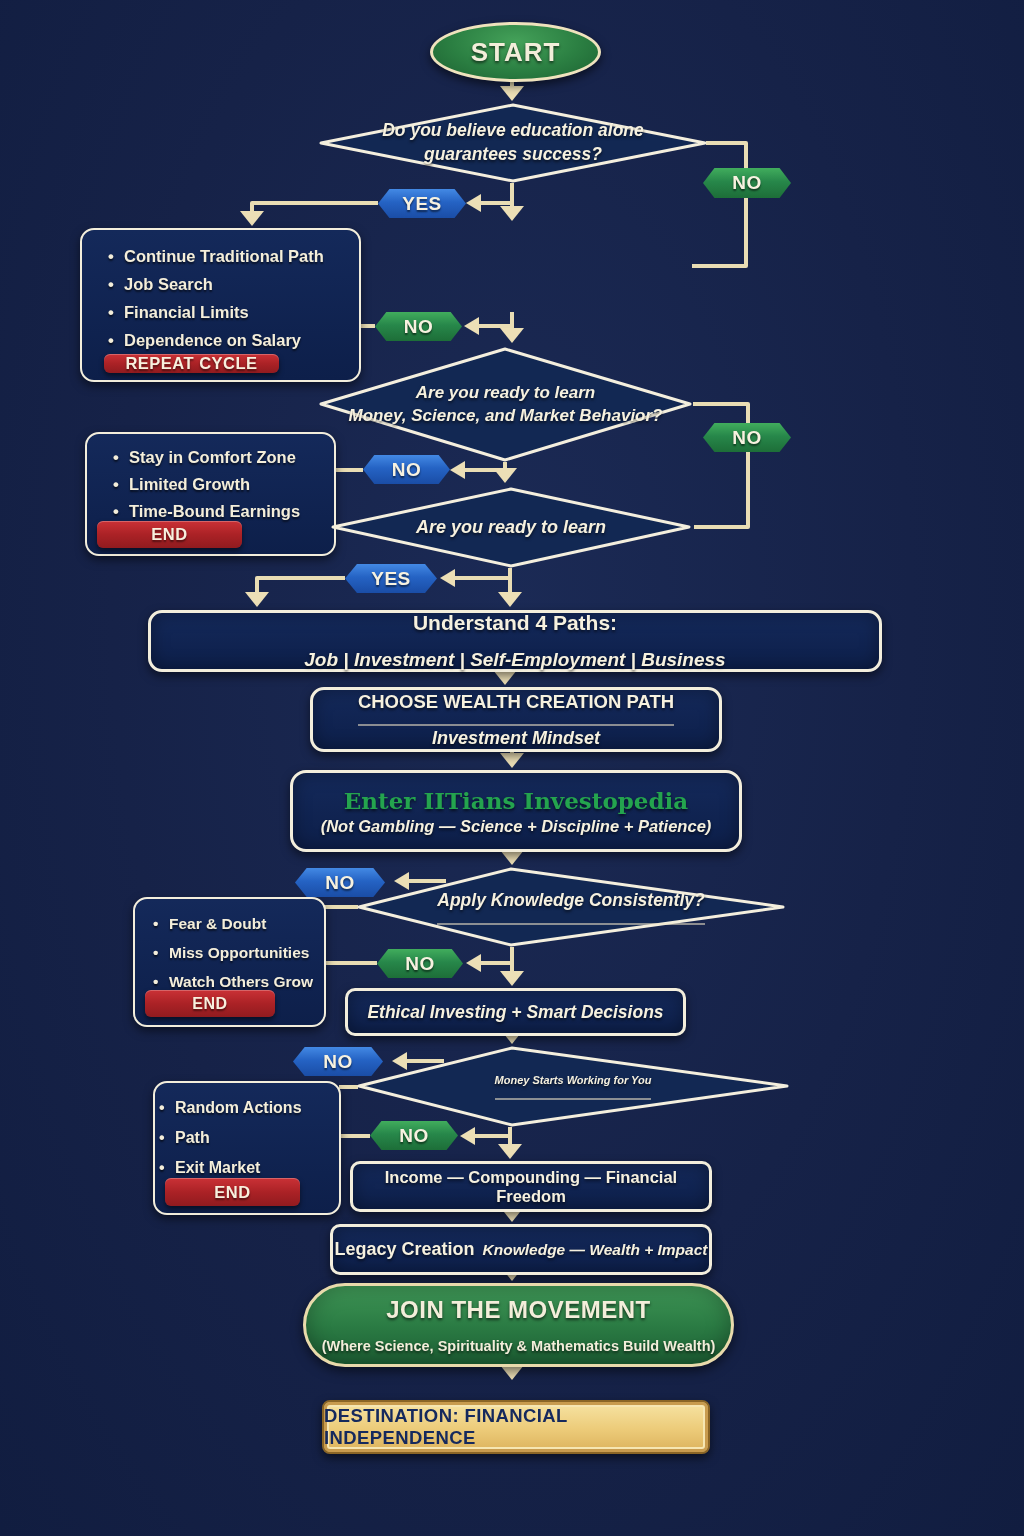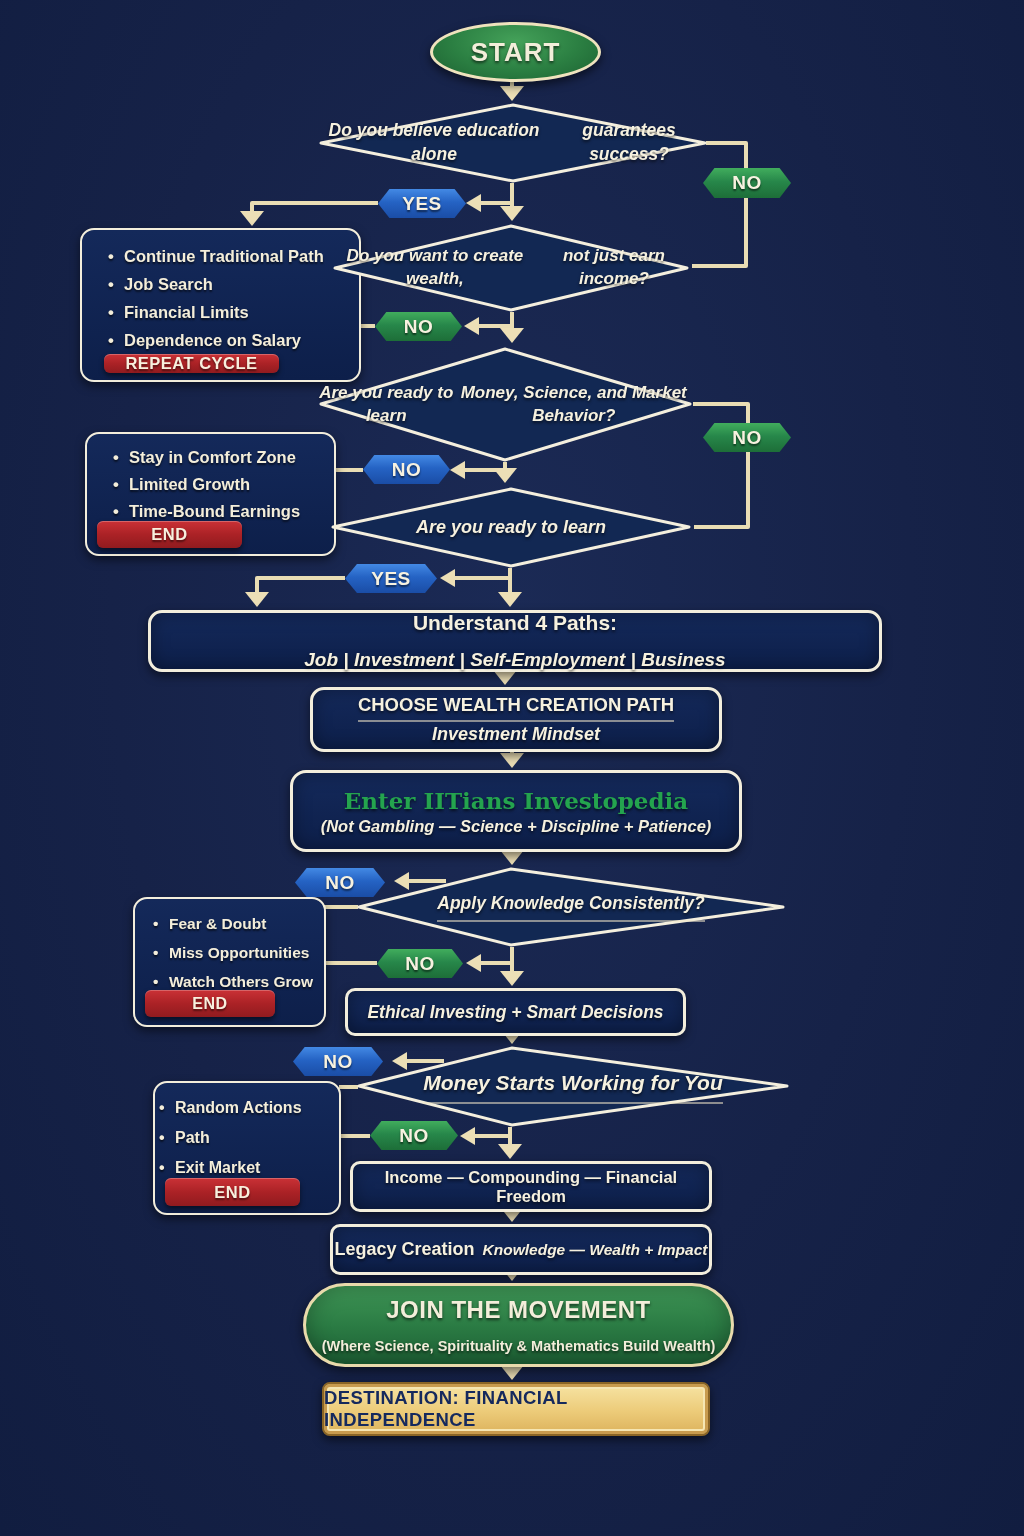--- a/index.html
+++ b/index.html
@@ -8,21 +8,21 @@
     font-family:"Liberation Sans", sans-serif;}
   svg.wires{position:absolute;left:0;top:0;z-index:1;}
   .badge{position:absolute;z-index:3;display:flex;align-items:center;justify-content:center;
     clip-path:polygon(13% 0%,87% 0%,100% 50%,87% 100%,13% 100%,0% 50%);
     color:#f7f2e0;font-weight:bold;font-size:19px;letter-spacing:.5px;
     text-shadow:0 2px 2px rgba(0,0,0,.55);filter:drop-shadow(0 2px 2px rgba(0,0,0,.5));}
   .badge.blue{background:linear-gradient(180deg,#4389e4 0%,#2563c4 45%,#1a4da6 100%);}
   .badge.green{background:linear-gradient(180deg,#41ad5d 0%,#27874a 45%,#1d6e38 100%);}
   .diamond{position:absolute;z-index:2;}
   .diamond svg polygon{fill:#122853;stroke:#f4efde;stroke-width:3;stroke-linejoin:round;}
-  .dtext{position:absolute;left:0;top:0;width:100%;height:100%;display:flex;
+  .dtext{position:absolute;left:0;top:0;width:100%;height:100%;display:flex;flex-direction:column;
     align-items:center;justify-content:center;color:#f6f1df;font-weight:bold;font-style:italic;
     font-size:17.5px;line-height:1.35;text-align:center;text-shadow:0 2px 3px rgba(0,0,0,.6);}
   .bigbox{position:absolute;z-index:2;background:linear-gradient(180deg,#14295a 0%,#0d1f4a 100%);
     border:3px solid #f3eedc;border-radius:14px;box-shadow:0 4px 10px rgba(0,0,0,.5), inset 0 0 18px rgba(0,0,0,.35);
     display:flex;flex-direction:column;align-items:center;justify-content:center;
     color:#f6f1df;text-align:center;text-shadow:0 2px 3px rgba(0,0,0,.6);}
   .sidebox{position:absolute;z-index:2;background:linear-gradient(180deg,#14295a 0%,#0d1f4a 100%);
     border:2.5px solid #f3eedc;border-radius:14px;box-shadow:0 4px 10px rgba(0,0,0,.5);
     color:#f4eeda;}
   .bullets{list-style:none;margin:10px 0 0 0;padding:0 0 0 26px;font-weight:bold;
@@ -39,22 +39,22 @@
     border:3px solid #efe3bd;box-shadow:0 4px 10px rgba(0,0,0,.55);
     color:#f3eeda;font-weight:bold;letter-spacing:1px;text-shadow:0 2px 3px rgba(0,0,0,.6);}
   .stadium{position:absolute;z-index:2;display:flex;flex-direction:column;align-items:center;justify-content:center;
     border-radius:42px;background:linear-gradient(180deg,#3f9656 0%,#2b7c44 50%,#1d5f34 100%);
     border:3px solid #e9daab;box-shadow:0 4px 12px rgba(0,0,0,.55), inset 0 0 22px rgba(0,0,0,.3);
     color:#f3eeda;text-align:center;text-shadow:0 2px 3px rgba(0,0,0,.6);}
   .goldbox{position:absolute;z-index:2;display:flex;align-items:center;justify-content:center;
     background:linear-gradient(180deg,#f7e4a4 0%,#eccb79 55%,#dcb25c 100%);
     border:2px solid #8a6526;border-radius:8px;
     box-shadow:0 4px 10px rgba(0,0,0,.55), inset 0 0 0 3px #c89b4e, inset 0 0 0 5px #f6e6b2;
-    color:#15295d;font-weight:bold;letter-spacing:.4px;}
-  .underline{display:inline-block;border-bottom:2px solid rgba(240,230,200,.55);padding-bottom:4px;}
+    color:#15295d;font-weight:bold;letter-spacing:.4px;margin-top:18px;}
+  .underline{display:inline-block;border-bottom:2px solid rgba(240,230,200,.55);padding-bottom:11px;}
 </style>
 </head>
 <body>
 
 <div class="canvas">
 
   <svg class="wires" width="1024" height="1536" viewBox="0 0 1024 1536">
     <g stroke="#e9ddb4" stroke-width="4" fill="none" stroke-linejoin="round" stroke-linecap="butt">
       <path d="
         M512 74 V88
@@ -142,29 +142,20 @@
   <div class="sidebox" style="left:80px;top:228px;width:277px;height:150px">
     <ul class="bullets" style="font-size:16.5px;line-height:28px;margin-top:12px;">
       <li>Continue Traditional Path</li>
       <li>Job Search</li>
       <li>Financial Limits</li>
       <li>Dependence on Salary</li>
     </ul>
     <div class="redbtn" style="left:22px;bottom:7px;width:175px;height:19px;font-size:16.5px">REPEAT CYCLE</div>
   </div>
 
-  <div class="diamond" style="left:332px;top:224px;width:358px;height:88px">
-    <svg width="358" height="88" viewBox="0 0 358 88">
-      <polygon points="3,44 179,2 355,44 179,86"></polygon>
-      </svg>
-    <div class="dtext" style="font-size:17px">
-      <div>Do you want to create wealth,</div>
-      <div>not just earn income?</div>
-    </div>
-  </div>
 
   <div class="badge green" style="left:375px;top:312px;width:87px;height:29px">
     <span>NO</span>
     </div>
 
   <div class="diamond" style="left:318px;top:347px;width:375px;height:115px">
     <svg width="375" height="115" viewBox="0 0 375 115">
       <polygon points="3,57 187,2 372,57 187,113"></polygon>
       </svg>
     <div class="dtext" style="font-size:17px">
@@ -249,21 +240,21 @@
   </div>
 
   <div class="badge blue" style="left:293px;top:1047px;width:90px;height:29px">
     <span>NO</span>
     </div>
 
   <div class="diamond" style="left:356px;top:1046px;width:434px;height:81px">
     <svg width="434" height="81" viewBox="0 0 434 81">
       <polygon points="3,40 156,2 431,40 156,79"></polygon>
       </svg>
-    <div class="dtext" style="font-size:21px">
+    <div class="dtext" style="font-size:11px">
       <div class="underline">Money Starts Working for You</div>
     </div>
   </div>
 
   <div class="sidebox" style="left:153px;top:1081px;width:184px;height:130px">
     <ul class="bullets" style="font-size:16px;line-height:30px;margin-top:10px;padding-left:4px;">
       <li>Random Actions</li>
       <li>Path</li>
       <li>Exit Market</li>
     </ul>

